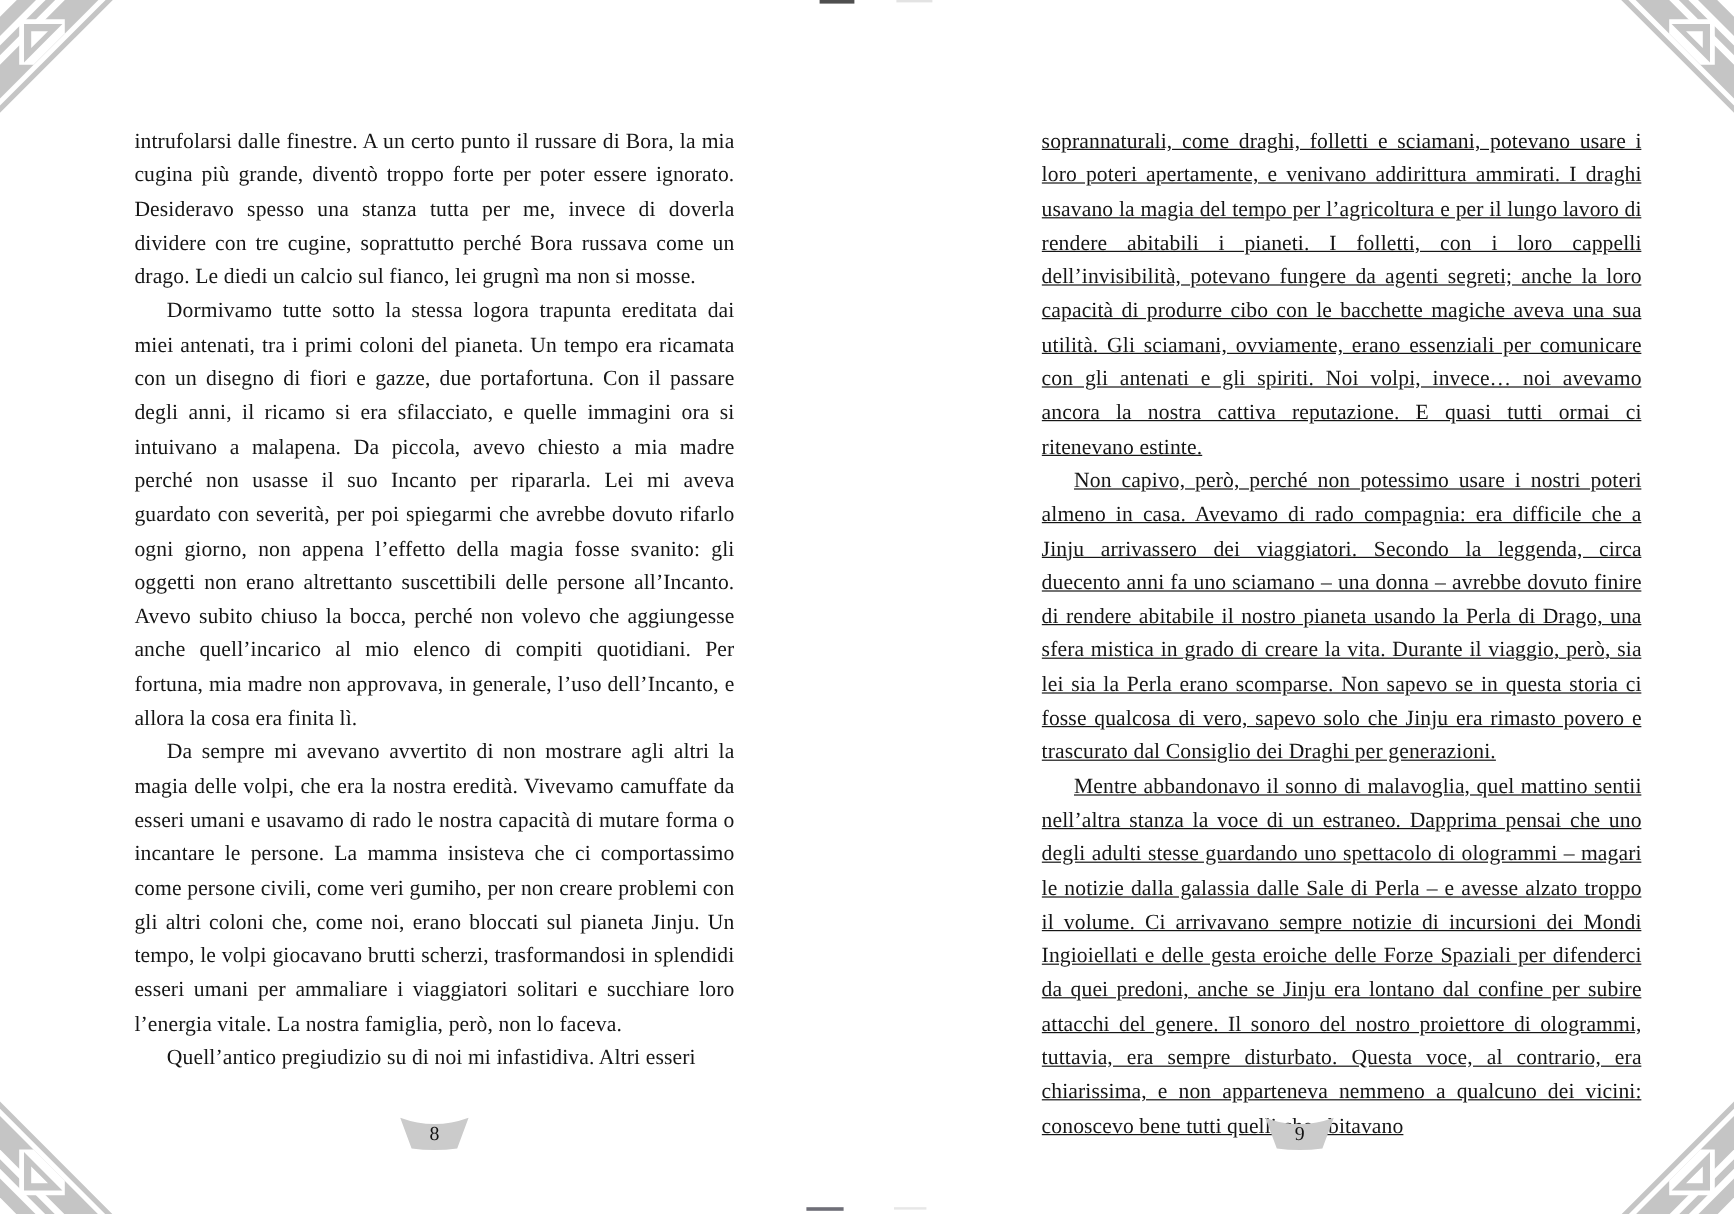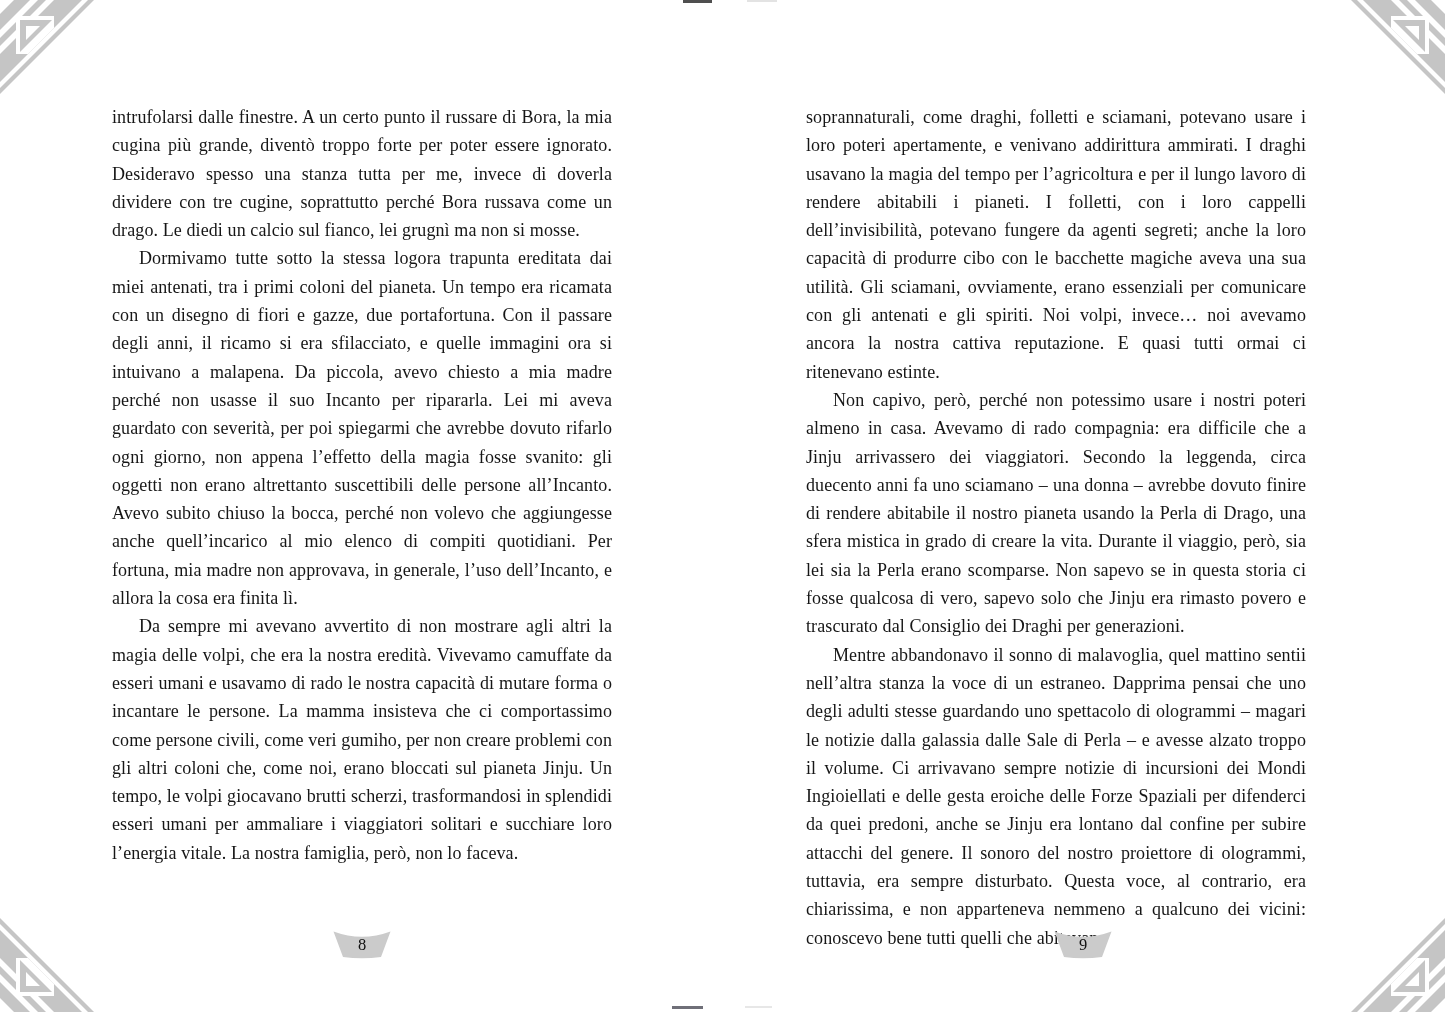--- a/index.html
+++ b/index.html
@@ -20,21 +20,21 @@
     width: 500px;
     max-height: 852px;
     overflow: hidden;
     font-size: 18px;
     line-height: 28.3px;
     text-align: justify;
     letter-spacing: 0.1px;
     margin-top: 19px;
   }
   .text-col.left  { left: 112px; }
-  .text-col.right { left: 806px; }
+  .text-col.right { left: 868px; text-decoration: underline; }
   .text-col p { margin: 0; }
   .text-col p.indent { text-indent: 27px; }
   .it { }
 
   
   .plate {
     position: absolute;
     top: 931px;
     width: 58px;
     height: 28px;
@@ -123,20 +123,21 @@
   <div class="mark top-dark"></div>
   <div class="mark top-light"></div>
   <div class="mark bottom-dark"></div>
   <div class="mark bottom-light"></div>
 
   <div>
     <div id="left-page-text" class="text-col left">
         <p><span>intrufolarsi dalle finestre. A un certo punto il russare di Bora, la mia cugina più grande, diventò troppo forte per poter essere ignorato. Desideravo spesso una stanza tutta per me, invece di doverla dividere con tre cugine, soprattutto perché Bora russava come un drago. Le diedi un calcio sul fianco, lei grugnì ma non si mosse.</span></p>
         <p class="indent"><span>Dormivamo tutte sotto la stessa logora trapunta ereditata dai miei antenati, tra i primi coloni del pianeta. Un tempo era ricamata con un disegno di fiori e gazze, due portafortuna. Con il passare degli anni, il ricamo si era sfilacciato, e quelle immagini ora si intuivano a malapena. Da piccola, avevo chiesto a mia madre perché non usasse il suo Incanto per ripararla. Lei mi aveva guardato con severità, per poi spiegarmi che avrebbe dovuto rifarlo ogni giorno, non appena l’effetto della magia fosse svanito: gli oggetti non erano altrettanto suscettibili delle persone all’Incanto. Avevo subito chiuso la bocca, perché non volevo che aggiungesse anche quell’incarico al mio elenco di compiti quotidiani. Per fortuna, mia madre non approvava, in generale, l’uso dell’Incanto, e allora la cosa era finita lì.</span></p>
         <p class="indent"><span>Da sempre mi avevano avvertito di non mostrare agli altri la magia delle volpi, che era la nostra eredità. Vivevamo camuffate da esseri umani e usavamo di rado le nostra capacità di mutare forma o incantare le persone. La mamma insisteva che ci comportassimo come persone civili, come veri </span><span class="it">gumiho</span><span>, per non creare problemi con gli altri coloni che, come noi, erano bloccati sul pianeta Jinju. Un tempo, le volpi giocavano brutti scherzi, trasformandosi in splendidi esseri umani per ammaliare i viaggiatori solitari e succhiare loro l’energia vitale. La nostra famiglia, però, non lo faceva.</span></p>
+        <p class="indent"><span>Quell’antico pregiudizio su di noi mi infastidiva. Altri esseri</span></p>
       </div>
     <div class="plate left">
       <svg viewBox="0 0 58 28">
         <path class="plate-fill" d="M0.5,0.5 Q29,11 57.5,0.5 L48,26 Q29,28.5 10,26 Z"></path>
       </svg>
       <span class="num">8</span>
     </div>
   </div>
 
   <div>

